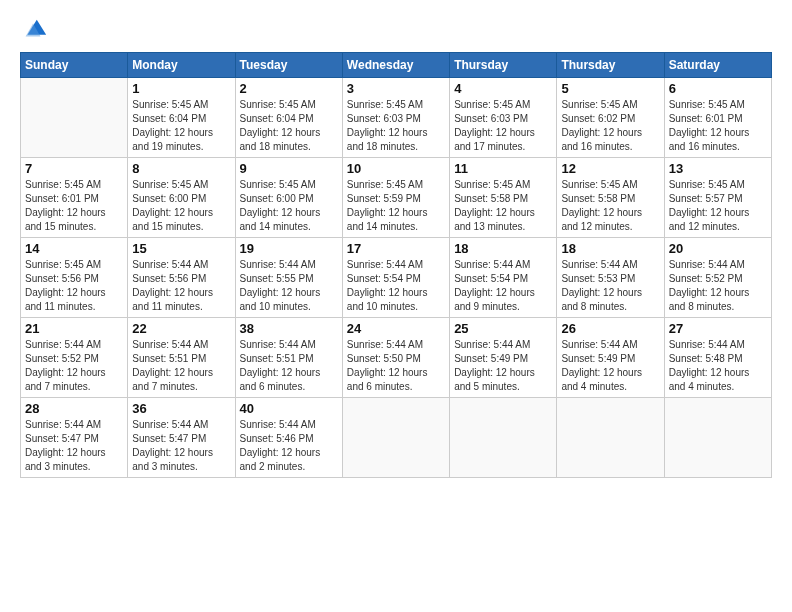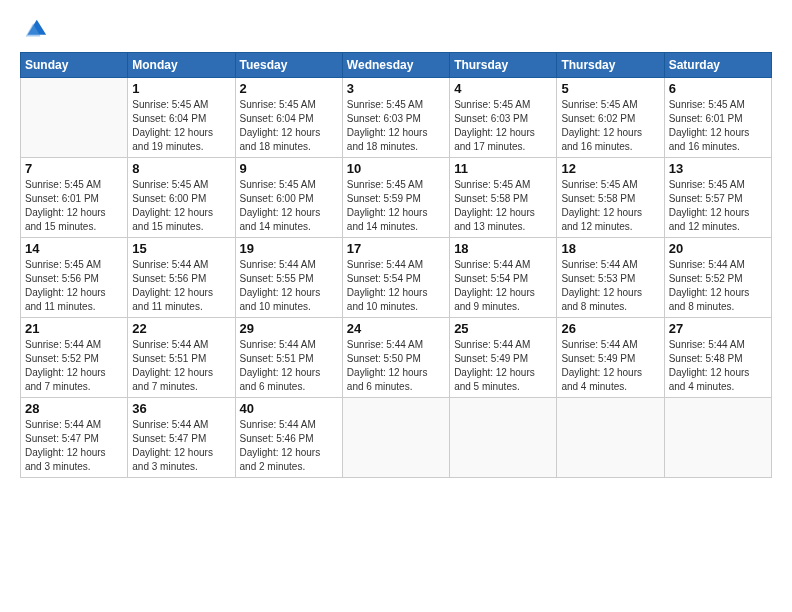--- a/index.html
+++ b/index.html
@@ -282,21 +282,21 @@
 and 7 minutes.</div>
           </td>
           <td>
             <span class="day-number">22</span>
             <div class="day-info" style="white-space: pre-line;">Sunrise: 5:44 AM
 Sunset: 5:51 PM
 Daylight: 12 hours
 and 7 minutes.</div>
           </td>
           <td>
-            <span class="day-number">29</span>
+            <span class="day-number">38</span>
             <div class="day-info" style="white-space: pre-line;">Sunrise: 5:44 AM
 Sunset: 5:51 PM
 Daylight: 12 hours
 and 6 minutes.</div>
           </td>
           <td>
             <span class="day-number">24</span>
             <div class="day-info" style="white-space: pre-line;">Sunrise: 5:44 AM
 Sunset: 5:50 PM
 Daylight: 12 hours

